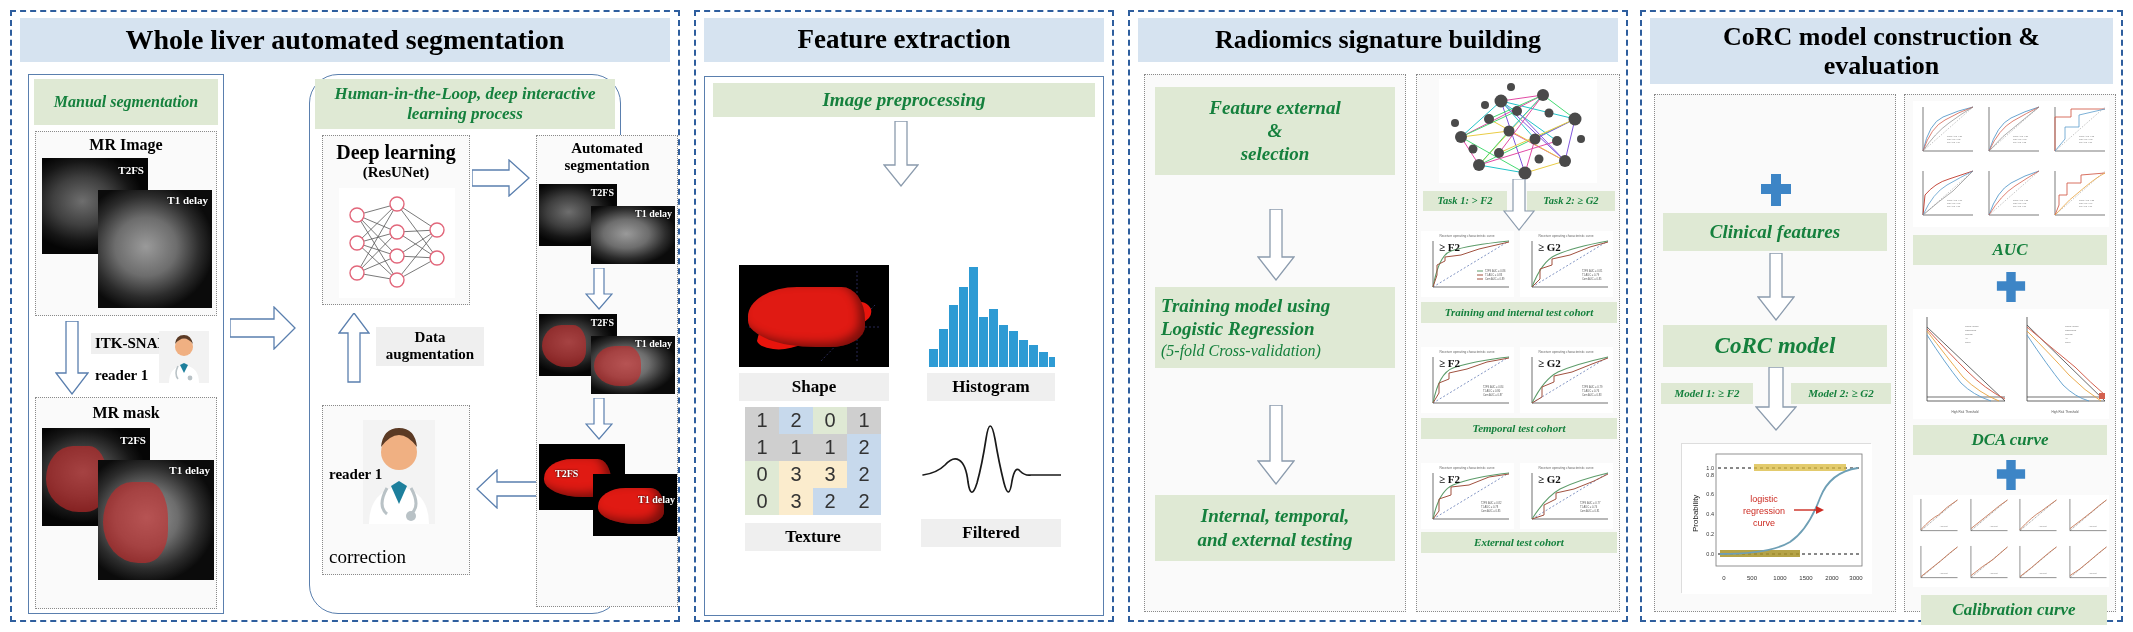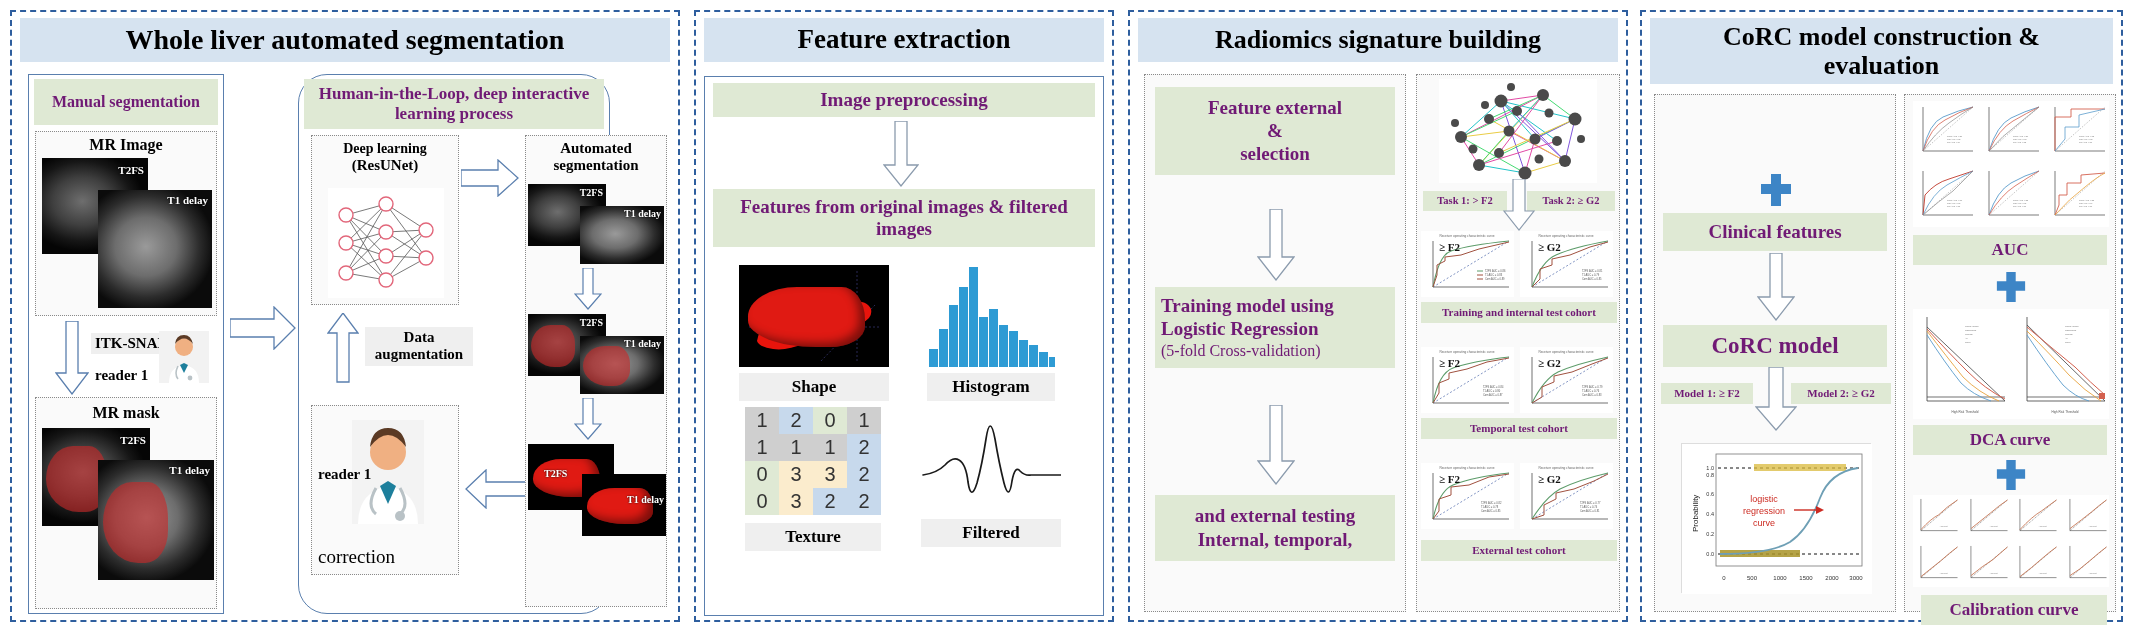--- a/index.html
+++ b/index.html
@@ -25,23 +25,24 @@
     color: #000;
     line-height: 1.12;
     padding: 5px 4px 6px 4px;
   }
   .panel-body { position: relative; width:100%; }
 
   .green-box {
     background: #dfe9d4;
     text-align: center;
     font-weight: bold;
-    color: #701a75;
+    color: #15803d;
     line-height: 1.15;
     padding: 4px 3px;
+    font-style: italic;
   }
   .grey-box {
     background: #efefef;
     text-align: center;
     font-weight: bold;
     color: #000;
     padding: 2px 4px;
     line-height: 1.15;
   }
   .dot-border  { border: 1px dotted #8a8a8a; background:#fafafa; }
@@ -152,28 +153,28 @@
           <div class="mr mr-grey mr-mask-red" style="left:62px; top:62px; width:116px; height:120px; z-index:2;">
             <span class="lbl" style="right:4px; top:4px; font-size:11px;">T1 delay</span>
           </div>
         </div>
       </div>
 
       <svg class="arw" style="position:absolute; left:210px; top:236px;" width="66" height="44" viewBox="0 0 66 44">
         <polygon points="0,13 44,13 44,1 65,22 44,43 44,31 0,31" fill="#ffffff" stroke="#5a7fae" stroke-width="1.3"></polygon>
       </svg>
 
-      <div class="solid-blue" style="position:absolute; left:278px; top:4px; width:312px; height:540px; background:#fff;border-radius:29px;">
+      <div class="solid-blue" style="position:absolute; left:289px; top:4px; width:312px; height:540px; background:#fff;border-radius:29px;">
 
         <div class="green-box" style="margin:4px 5px 0 5px; font-size:17px; height:50px; display:flex; align-items:center; justify-content:center; padding:0 6px;">
           <span>Human-in-the-Loop, deep interactive learning process</span>
         </div>
 
         <div class="dot-border" style="position:absolute; left:12px; top:60px; width:148px; height:170px;">
-          <div style="text-align:center; font-weight:bold; font-size:14px; padding-top:5px;">Deep learning</div>
+          <div style="text-align:center; font-weight:bold; font-size:20px; padding-top:5px;">Deep learning</div>
           <div style="text-align:center; font-weight:bold; font-size:15px;">(ResUNet)</div>
           <svg class="net-img" style="position:absolute; left:16px; top:52px;" width="116" height="110" viewBox="0 0 116 110">
             <rect width="116" height="110" fill="#fff"></rect>
             <g stroke="#3a3a3a" stroke-width="0.8" opacity="0.85">
               <line x1="18" y1="27" x2="58" y2="16"></line>
                 <line x1="18" y1="27" x2="58" y2="44"></line>
               <line x1="18" y1="27" x2="58" y2="68"></line>
                 <line x1="18" y1="27" x2="58" y2="92"></line>
               <line x1="18" y1="55" x2="58" y2="16"></line>
                 <line x1="18" y1="55" x2="58" y2="44"></line>
@@ -278,23 +279,20 @@
     <div class="panel-body solid-blue" style="height:540px; margin-top:14px; background:#fff; position:relative;">
 
       <div class="green-box" style="margin:6px 8px 0 8px; font-size:19px; padding:6px 12px;">
         <span>Image preprocessing</span>
       </div>
 
       <svg class="arw" style="position:absolute; left:178px; top:44px;" width="36" height="66" viewBox="0 0 36 66">
         <polygon points="12,0 24,0 24,44 35,44 18,65 1,44 12,44" fill="#ffffff" stroke="#8b9bad" stroke-width="1.3"></polygon>
       </svg>
 
-      <div class="green-box" style="position:absolute; left:8px; top:112px; right:8px; font-size:19px; padding:7px 6px;">
-        <span>Features from original images &amp; filtered images</span>
-      </div>
 
       <div style="position:absolute; left:222px; top:186px; width:128px;">
         <div class="hist-wrap" style="width:128px; height:104px; background:#fff;">
           <svg width="128" height="104" viewBox="0 0 128 104" style="position:absolute;inset:0;">
             <rect width="128" height="104" fill="#fff"></rect>
             <g fill="#2e9bd4">
               <rect x="2" y="86" width="9" height="18"></rect>
               <rect x="12" y="66" width="9" height="38"></rect>
               <rect x="22" y="42" width="9" height="62"></rect>
               <rect x="32" y="24" width="9" height="80"></rect>
@@ -393,22 +391,22 @@
           <div>Training model using</div>
           <div>Logistic Regression</div>
           <div class="normal-weight" style="font-size:16px;">(5-fold Cross-validation)</div>
         </div>
 
         <svg class="arw" style="position:absolute; left:112px; top:330px;" width="38" height="80" viewBox="0 0 38 80">
           <polygon points="13,0 25,0 25,56 37,56 19,79 1,56 13,56" fill="#ffffff" stroke="#8b9bad" stroke-width="1.3"></polygon>
         </svg>
 
         <div class="green-box" style="position:absolute; left:10px; top:420px; right:10px; font-size:19px; padding:9px 4px; line-height:1.25;">
+          <div>Internal, temporal,</div>
           <div>and external testing</div>
-          <div>Internal, temporal,</div>
         </div>
       </div>
 
       <div class="dot-border" style="position:absolute; left:278px; top:4px; width:204px; height:538px;">
 
         <svg style="position:absolute; left:22px; top:4px;" width="158" height="104" viewBox="0 0 158 104">
           <rect width="158" height="104" fill="#fff"></rect>
           <g stroke-width="1" fill="none" opacity="0.95">
             <path d="M22 58 L62 22" stroke="#17c0c6"></path>
               <path d="M62 22 L104 16" stroke="#e040a0"></path>
@@ -575,21 +573,21 @@
               <path d="M12 56 L24 52 L24 42 L36 36 L36 30 L54 26 L74 18 L88 11" stroke="#a0513f" stroke-width="1" fill="none"></path>
               <g fill="#555" font-size="2.6" font-family="Liberation Sans">
                 <text x="60" y="41">T2FS AUC = 0.77</text>
                   <text x="60" y="45">T1 AUC = 0.74</text>
                   <text x="60" y="49">Com AUC = 0.81</text>
               </g>
             </svg>
           </div>
           <div class="roc-lbl" style="left:18px; top:10px; font-size:11px;">≥ F2</div>
           <div class="roc-lbl" style="left:117px; top:10px; font-size:11px;">≥ G2</div>
-          <div class="green-box" style="margin-top:11px; font-size:11px; padding:4px 0;">External test cohort</div>
+          <div class="green-box" style="margin-top:3px; font-size:11px; padding:4px 0;">External test cohort</div>
         </div>
       </div>
     </div>
   </div>
 
   <div class="panel" style="left:1640px; top:10px; width:483px; height:612px;">
     <div class="panel-title" style="font-size:26px; height:66px; display:flex; align-items:center; justify-content:center; padding:0 28px;text-align:center;">CoRC model construction &amp; evaluation</div>
 
     <div class="panel-body" style="height:526px; margin-top:6px;">
 

